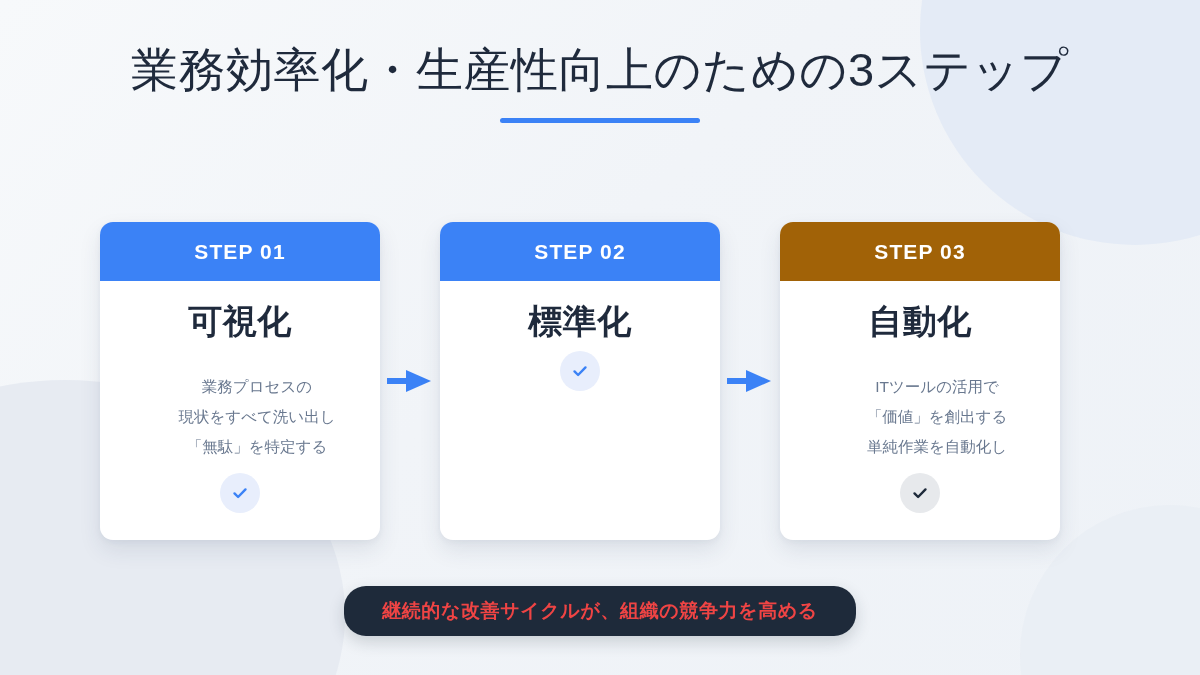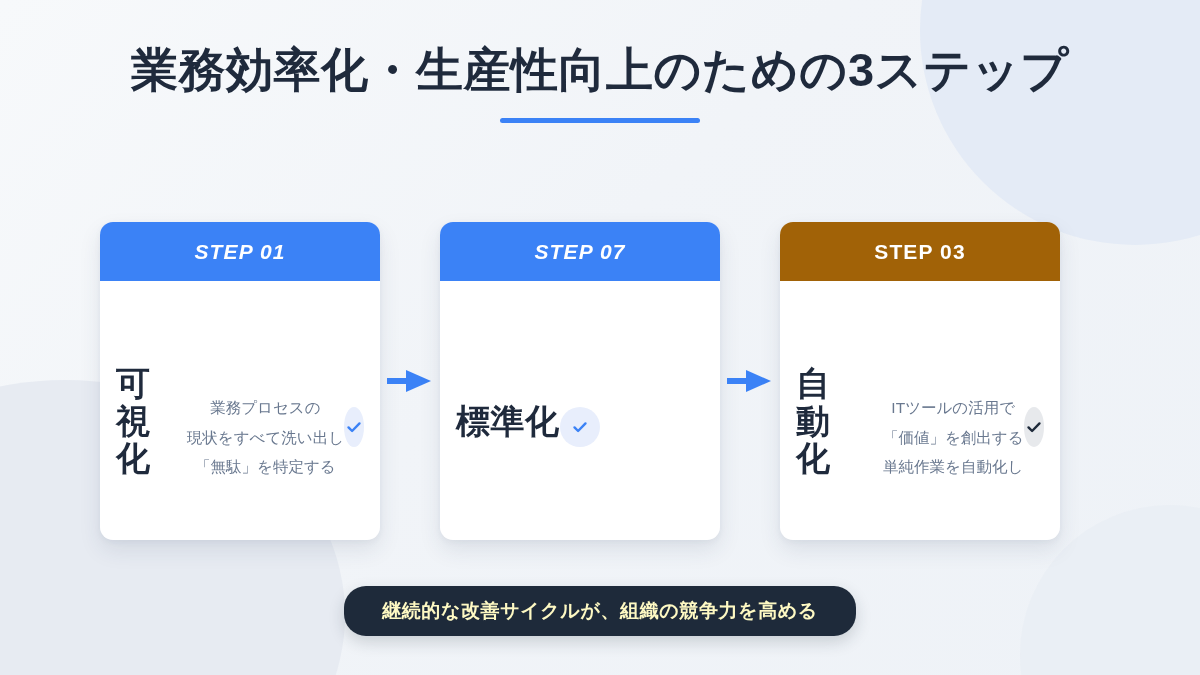--- a/index.html
+++ b/index.html
@@ -60,21 +60,21 @@
     top: 42px;
     left: 0;
     width: 1200px;
     text-align: center;
     z-index: 3;
   }
   .title {
     margin: 0;
     font-size: 47px;
     line-height: 1.18;
-    font-weight: bold;
+    font-weight: normal;
     color: #1f2a3c;
     letter-spacing: 0.5px;
     white-space: nowrap;
   }
   .title-underline {
     width: 200px;
     height: 5px;
     border-radius: 3px;
     background: #3b82f6;
     margin: 21px auto 0 auto;
@@ -106,26 +106,27 @@
   .card-header {
     height: 59px;
     display: flex;
     align-items: center;
     justify-content: center;
     color: #ffffff;
     font-size: 21px;
     font-weight: bold;
     letter-spacing: 1.1px;
   }
-  .card-header.accent { background: #3b82f6; font-style: italic; }
+  .card-header.accent { background: #3b82f6; }
   .card-header.dark   { background: #a16207; }
 
   .card-body {
     flex: 1;
     display: flex;
+    flex-direction: column;
     align-items: center;
     padding: 22px 16px 0 16px;
     box-sizing: border-box;
   }
   .card-title {
     font-size: 34px;
     font-weight: bold;
     color: #1f2a3c;
     line-height: 1.1;
     margin: 0;
@@ -170,21 +171,21 @@
     position: absolute;
     top: 586px;
     left: 0;
     width: 1200px;
     display: flex;
     justify-content: center;
     z-index: 3;
   }
   .banner {
     background: #1e2a3a;
-    color: #fef9c3;
+    color: #ef4444;
     font-size: 19px;
     font-weight: bold;
     letter-spacing: 0.6px;
     border-radius: 22px;
     padding: 12px 38px;
     white-space: nowrap;
     box-shadow: 0 6px 16px rgba(30, 42, 58, 0.18);
   }
 </style>
 </head>
@@ -225,21 +226,21 @@
     <div class="arrow">
       <span>
         <svg width="46" height="26" viewBox="0 0 46 26" aria-hidden="true">
           <rect x="0" y="10" width="22" height="6" fill="#3b82f6"></rect>
           <polygon points="19,2 44,13 19,24" fill="#3b82f6"></polygon>
         </svg>
       </span>
     </div>
 
     <div class="card">
-      <div class="card-header accent">STEP 07</div>
+      <div class="card-header accent">STEP 02</div>
       <div class="card-body">
         <h2 class="card-title">標準化</h2>
         <div class="check-badge accent">
           <span>
             <svg width="20" height="20" viewBox="0 0 20 20" aria-hidden="true">
               <path d="M4.5 10.4 L8.1 14 L15.5 6.4" fill="none" stroke="#3b82f6" stroke-width="2.4" stroke-linecap="round" stroke-linejoin="round"></path>
             </svg>
           </span>
         </div>
       </div>

